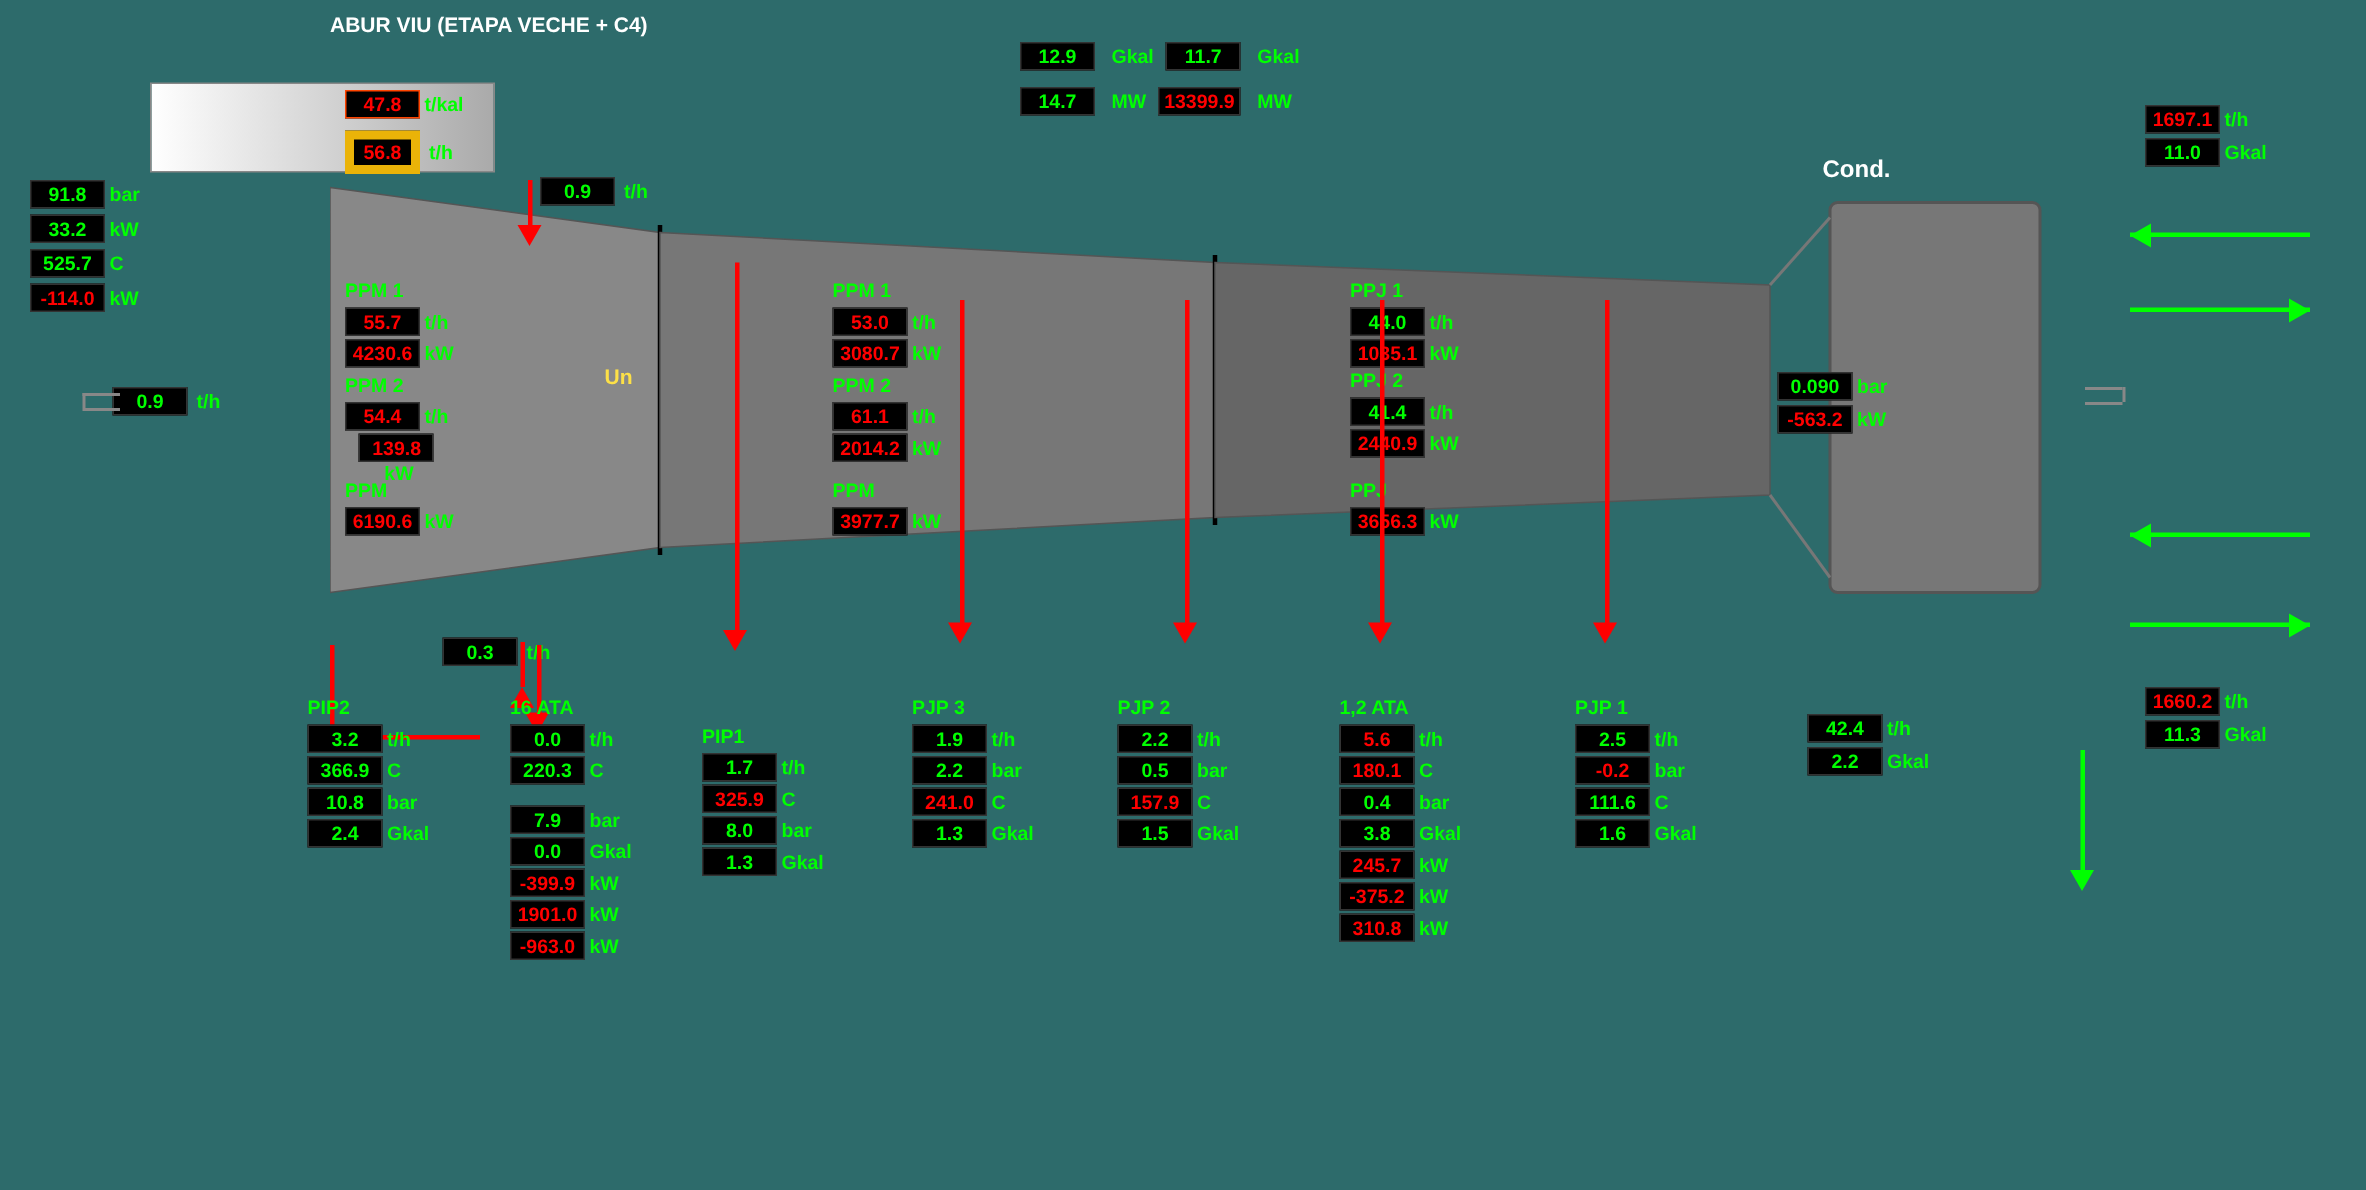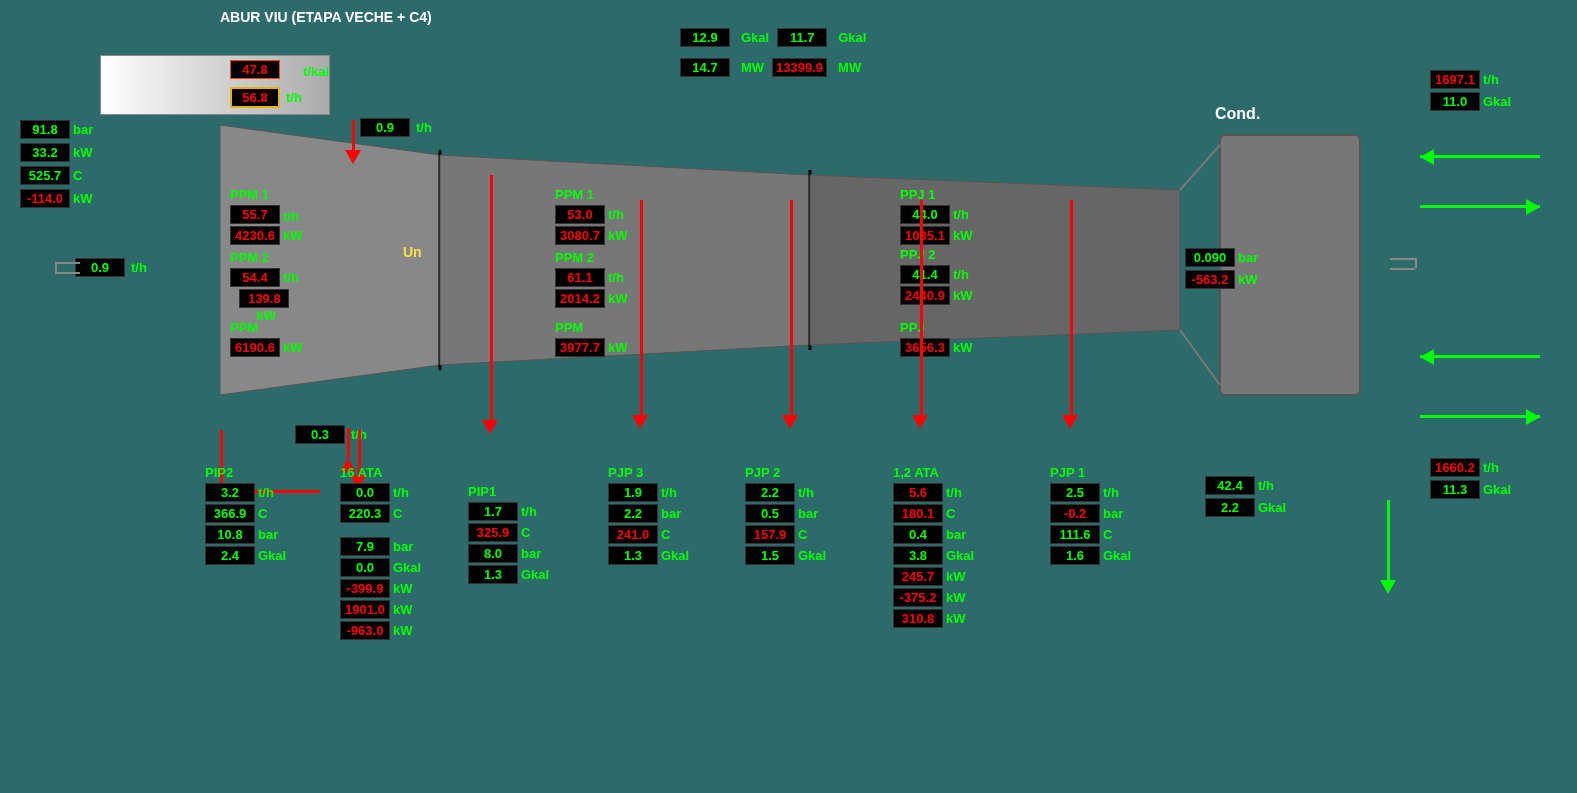--- a/index.html
+++ b/index.html
@@ -76,26 +76,26 @@
 </div>
 <div style="position:absolute; top:58px; left:680px; display:flex; align-items:center; gap:8px;">
   <span class="val-box">14.7</span>
   <span class="unit-label">MW</span>
   <span class="val-box red">13399.9</span>
   <span class="unit-label">MW</span>
 </div>
 
 <div style="position:absolute; top:55px; left:100px; width:230px; height:60px; background: linear-gradient(to right, #ffffff, #aaaaaa); border:1px solid #888;">
 </div>
-<div style="position:absolute; top:60px; left:230px; display:flex; align-items:flex-end; gap:20px;">
+<div style="position:absolute; top:60px; left:230px; display:flex; align-items:center; gap:0;">
   <span class="val-box red" style="background:#000; color:#ff0000; border:1px solid #ff4400;">47.8</span>
   <span class="unit-label">t/kal</span>
 </div>
 <div style="position:absolute; top:87px; left:230px; display:flex; align-items:center; gap:3px;">
-  <span class="val-box red" style="background:#000; color:#ff0000; border:2px solid #eab308;">56.8</span>
+  <span class="val-box red" style="background:#000; color:#ff0000; border:6px solid #eab308;">56.8</span>
   <span class="unit-label">t/h</span>
 </div>
 
 <div style="position:absolute; top:120px; left:20px;">
   <div class="row-item">
     <span class="val-box">91.8</span>
     <span class="unit-label">bar</span>
   </div>
   <div class="row-item" style="margin-top:4px;">
     <span class="val-box">33.2</span>
@@ -143,21 +143,21 @@
   <span class="unit-label">t/h</span>
 
 </div>
 
 <div style="position:absolute; top:262px; left:55px; width:25px; height:2px; background:#888;"></div>
 <div style="position:absolute; top:272px; left:55px; width:25px; height:2px; background:#888;"></div>
 <div style="position:absolute; top:262px; left:55px; width:2px; height:10px; background:#888;"></div>
 
 <div style="position:absolute; top:185px; left:230px;">
   <span class="section-label">PPM 1</span>
-  <div class="row-item" style="margin-top:2px;align-items:flex-end;">
+  <div class="row-item" style="margin-top:2px;">
     <span class="val-box red">55.7</span>
     <span class="unit-label">t/h</span>
   </div>
   <div class="row-item" style="margin-top:2px;">
     <span class="val-box red">4230.6</span>
     <span class="unit-label">kW</span>
   </div>
 </div>
 
 <div style="position:absolute; top:248px; left:230px;">

